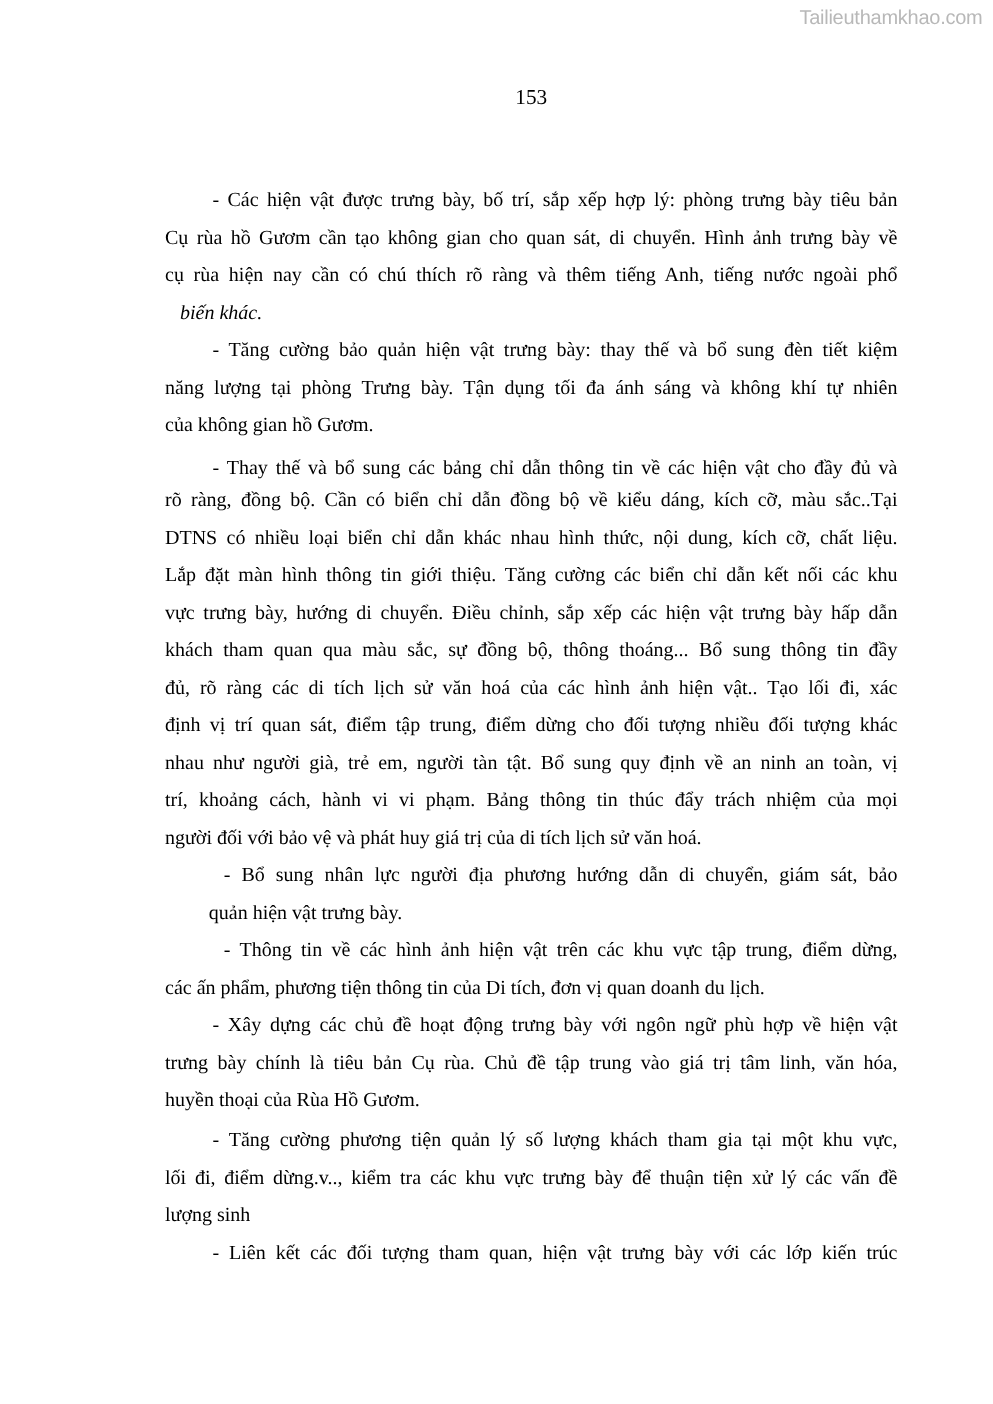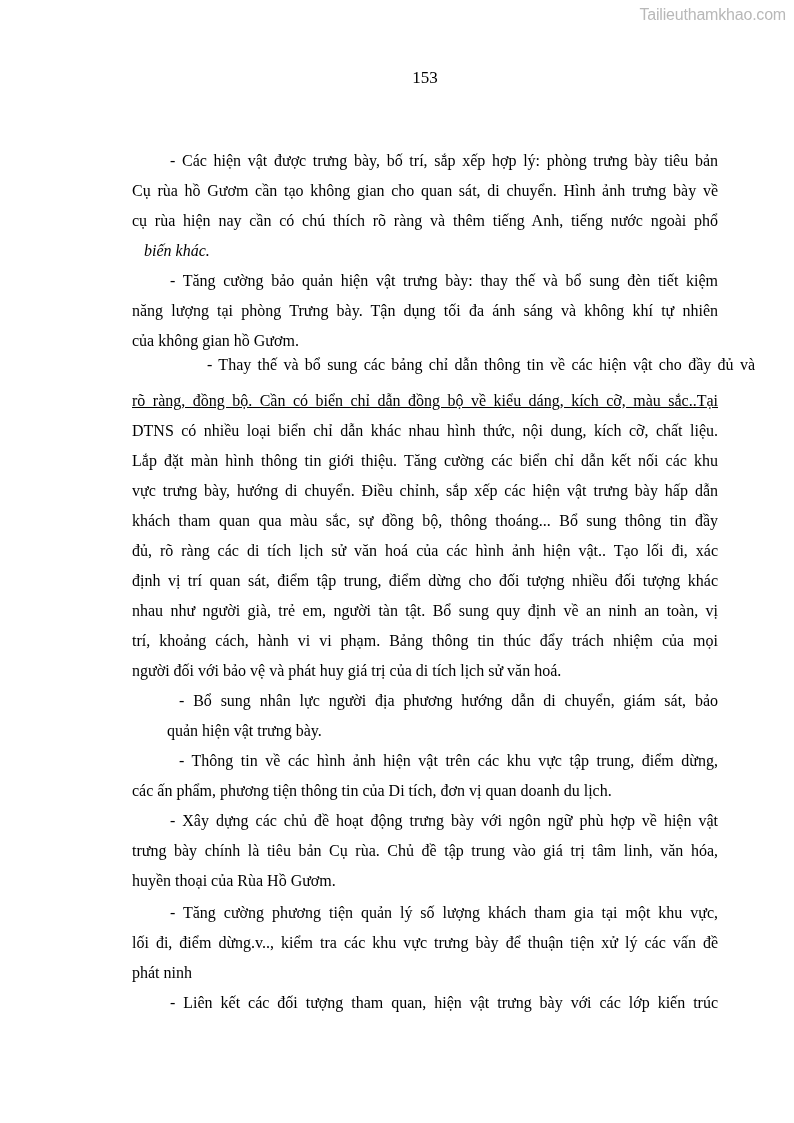--- a/index.html
+++ b/index.html
@@ -38,24 +38,24 @@
     </div>
     <div class="line" style="top: 120px; left: 38px; width: 548px;">
       <span class="txt">- Tăng cường bảo quản hiện vật trưng bày: thay thế và bổ sung  đèn tiết kiệm</span>
     </div>
     <div class="line" style="top: 150px; left: 0px; width: 586px;">
       <span class="txt">năng lượng tại phòng Trưng bày. Tận dụng tối đa ánh sáng và không khí tự nhiên</span>
     </div>
     <div class="line last" style="top: 180px; left: 0px; width: 586px;">
       <span class="txt">của không gian hồ Gươm.</span>
     </div>
-    <div class="line" style="top: 204px; left: 38px; width: 548px; margin-left: 37px;">
+    <div class="line" style="top: 214px; left: 38px; width: 548px;">
       <span class="txt">- Thay thế và bổ sung các bảng chỉ dẫn thông tin về các hiện vật cho đầy đủ và</span>
     </div>
-    <div class="line" style="top: 240px; left: 0px; width: 586px; text-decoration: underline;">
+    <div class="line" style="top: 240px; left: 0px; width: 586px;">
       <span class="txt">rõ ràng, đồng bộ. Cần có biển chỉ dẫn đồng bộ về kiểu dáng, kích cỡ, màu sắc..Tại</span>
     </div>
     <div class="line" style="top: 270px; left: 0px; width: 586px;">
       <span class="txt">DTNS có nhiều loại biển chỉ dẫn khác nhau  hình thức, nội dung, kích cỡ, chất liệu.</span>
     </div>
     <div class="line" style="top: 300px; left: 0px; width: 586px;">
       <span class="txt">Lắp đặt màn hình thông tin giới thiệu. Tăng cường các biển chỉ dẫn kết nối các khu</span>
     </div>
     <div class="line" style="top: 330px; left: 0px; width: 586px;">
       <span class="txt">vực trưng bày, hướng di chuyển. Điều chỉnh, sắp xếp các hiện vật trưng bày hấp dẫn</span>
@@ -99,18 +99,18 @@
     <div class="line last" style="top: 720px; left: 0px; width: 586px;">
       <span class="txt">huyền thoại của Rùa Hồ Gươm.</span>
     </div>
     <div class="line" style="top: 752px; left: 38px; width: 548px;">
       <span class="txt">-  Tăng cường phương tiện quản lý số lượng khách tham gia tại một khu vực,</span>
     </div>
     <div class="line" style="top: 782px; left: 0px; width: 586px;">
       <span class="txt">lối đi, điểm dừng.v.., kiểm tra các khu vực trưng bày để thuận tiện xử lý các vấn đề</span>
     </div>
     <div class="line last" style="top: 812px; left: 0px; width: 586px;">
-      <span class="txt">phát ninh</span>
+      <span class="txt">lượng sinh</span>
     </div>
     <div class="line" style="top: 842px; left: 38px; width: 548px;">
       <span class="txt">- Liên kết các đối tượng tham quan, hiện vật trưng bày với các lớp kiến trúc</span>
     </div>
   </div>
 
 </body></html>

